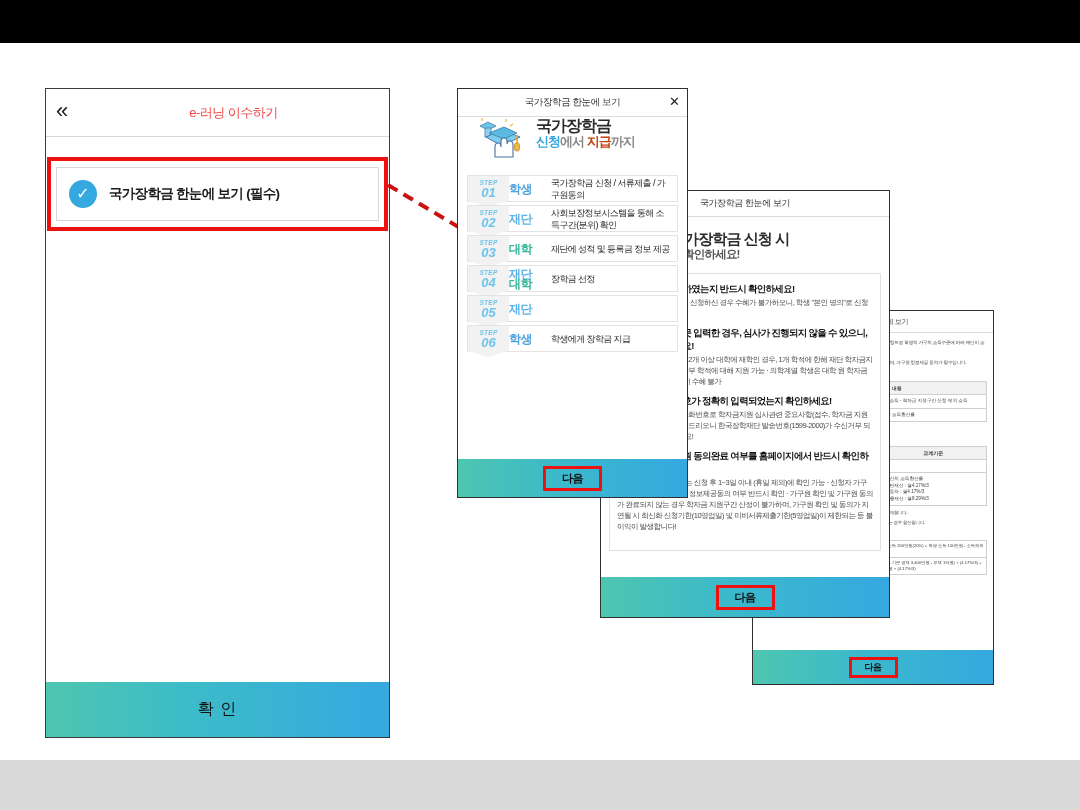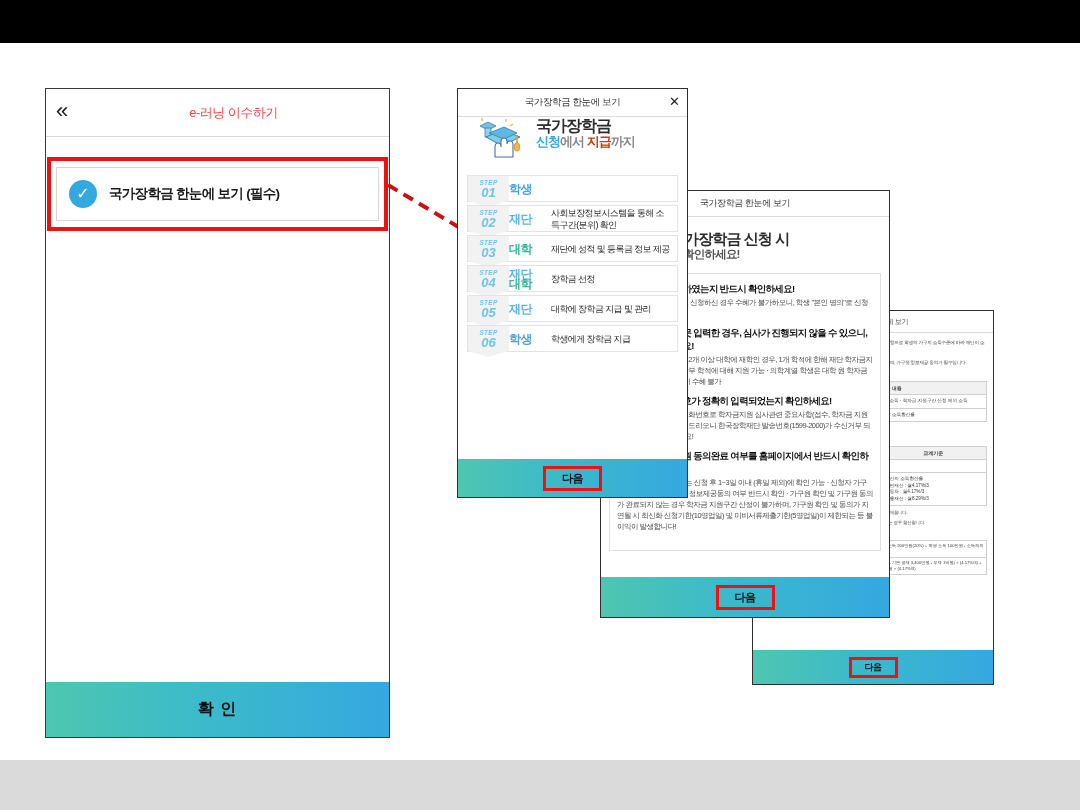--- a/index.html
+++ b/index.html
@@ -51,21 +51,21 @@
     color:#fff; font-size:16px; line-height:1;
   }
   #p1-item-label {
     margin-left:12px; font-size:13.5px; color:#1a1a1a;
     font-weight:bold; letter-spacing:-0.7px;
   }
   #p1-confirm {
     position:absolute; left:0px; bottom:0px; width:343px; height:55px;
     background:linear-gradient(to right,#4ec6b0 0%,#3dbcc8 40%,#35a8e0 100%);
     display:flex; align-items:center; justify-content:center;
-    font-size:16px; font-weight:bold; color:#111; letter-spacing:1px;
+    font-size:16px; font-weight:normal; color:#111; letter-spacing:1px;
   }
 
   
   #arrow { position:absolute; left:380px; top:155px; width:130px; height:120px; }
 
   
   #panel2 {
     position:absolute; left:457px; top:88px; width:231px; height:410px;
     background:#ffffff; border:1px solid #2f2f2f; z-index:5;
   }
@@ -267,20 +267,21 @@
 
     <div id="p2-steps">
       <div class="step-row">
         <div class="step-badge">
           <span class="s-lbl">STEP</span>
           <span class="s-num">01</span>
         </div>
         <div class="step-actor a-student">
           <span>학생</span>
         </div>
+        <div class="step-desc">국가장학금 신청 / 서류제출 / 가구원동의</div>
       </div>
 
       <div class="step-row">
         <div class="step-badge">
           <span class="s-lbl">STEP</span>
           <span class="s-num">02</span>
         </div>
         <div class="step-actor a-found">
           <span>재단</span>
         </div>
@@ -311,21 +312,20 @@
       </div>
 
       <div class="step-row">
         <div class="step-badge">
           <span class="s-lbl">STEP</span>
           <span class="s-num">05</span>
         </div>
         <div class="step-actor a-found">
           <span>재단</span>
         </div>
-        <div class="step-desc">대학에 장학금 지급 및 관리</div>
       </div>
 
       <div class="step-row">
         <div class="step-badge">
           <span class="s-lbl">STEP</span>
           <span class="s-num">06</span>
         </div>
         <div class="step-actor a-student">
           <span>학생</span>
         </div>

